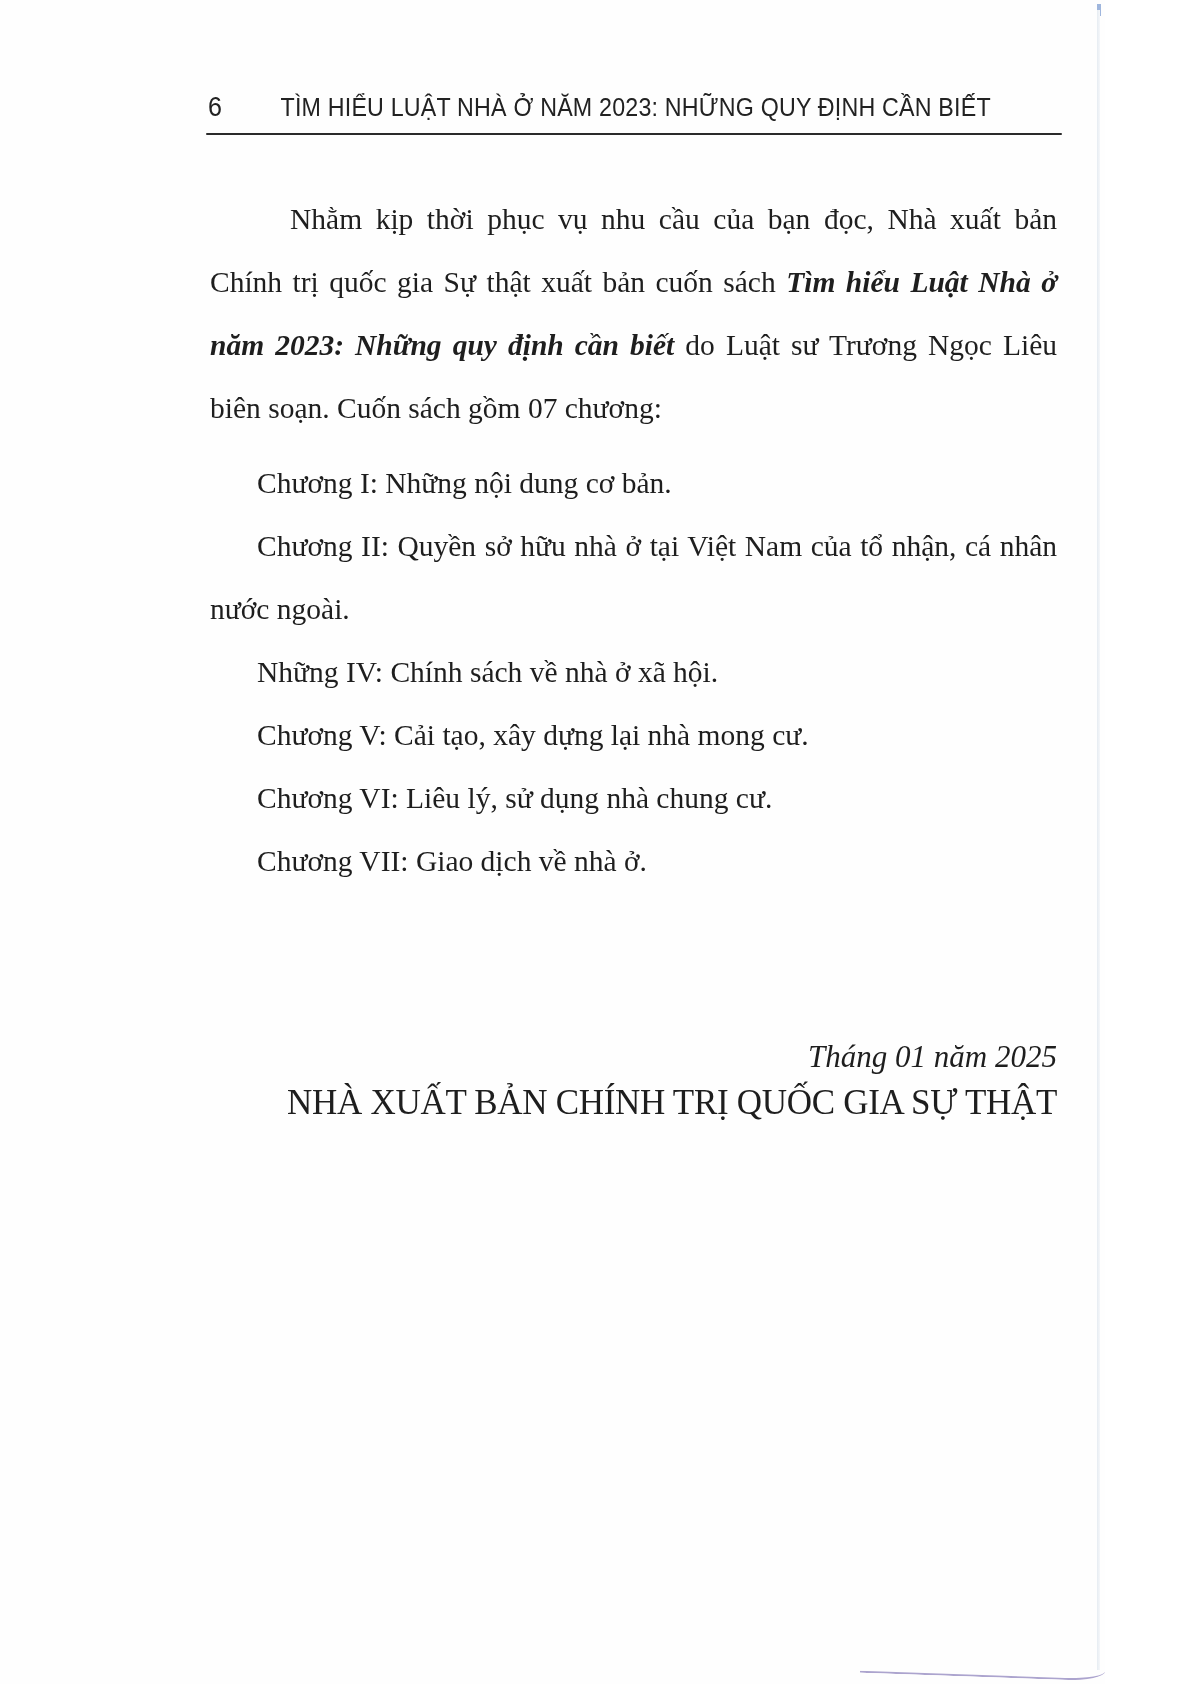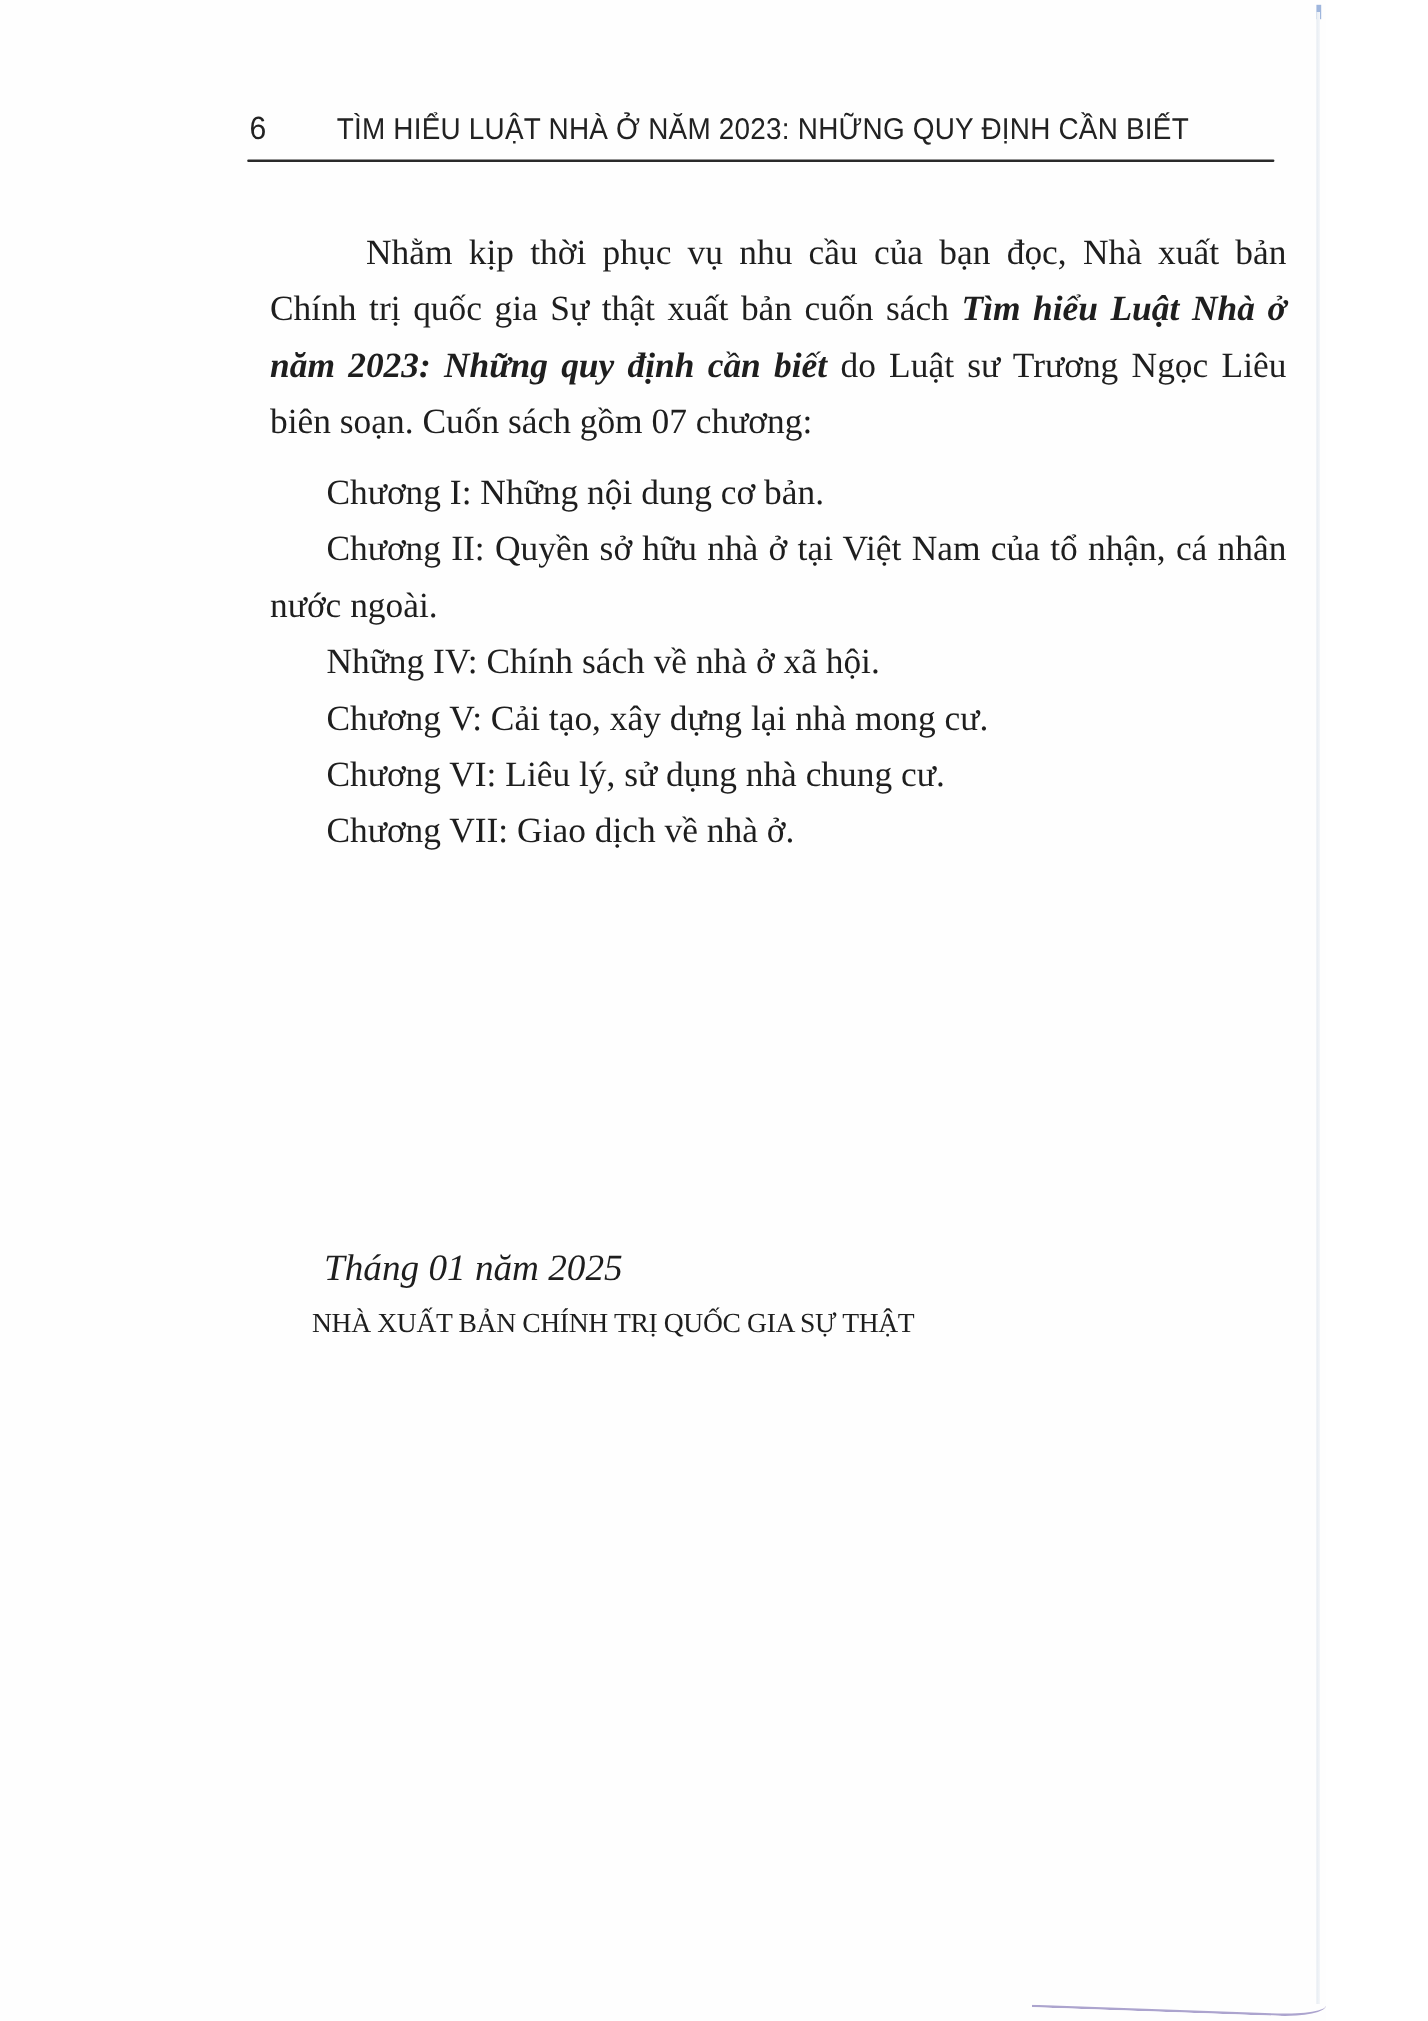--- a/index.html
+++ b/index.html
@@ -76,23 +76,22 @@
       height: 2px;
       background: #2a2a2a;
       border-radius: 1px;
     }
     .body-text {
       position: absolute;
       left: 210px;
       top: 188px;
       width: 847px;
       font-size: 29.5px;
-      line-height: 47px;
+      line-height: 63px;
       text-align: justify;
-      margin-left: 15px;
     }
     .para {
       margin: 0;
       text-indent: 80px;
     }
     .chapter-list {
       margin: 12px 0 0 0;
       padding: 0;
       list-style: none;
     }
@@ -106,30 +105,30 @@
     }
     .book-title {
       font-style: italic;
       font-weight: bold;
     }
     .signature {
       position: absolute;
       left: 210px;
       top: 1036px;
       width: 847px;
-      text-align: left;
+      text-align: right;
     }
     .sig-date {
       font-style: italic;
       font-size: 31px;
       line-height: 42px;
       padding-left: 60px;
     }
     .sig-publisher {
-      font-size: 23px;
+      font-size: 35px;
       line-height: 50px;
       padding-left: 50px;
       letter-spacing: -0.3px;
     }
   </style>
 </head>
 <body>
 
 <div class="page">
 

